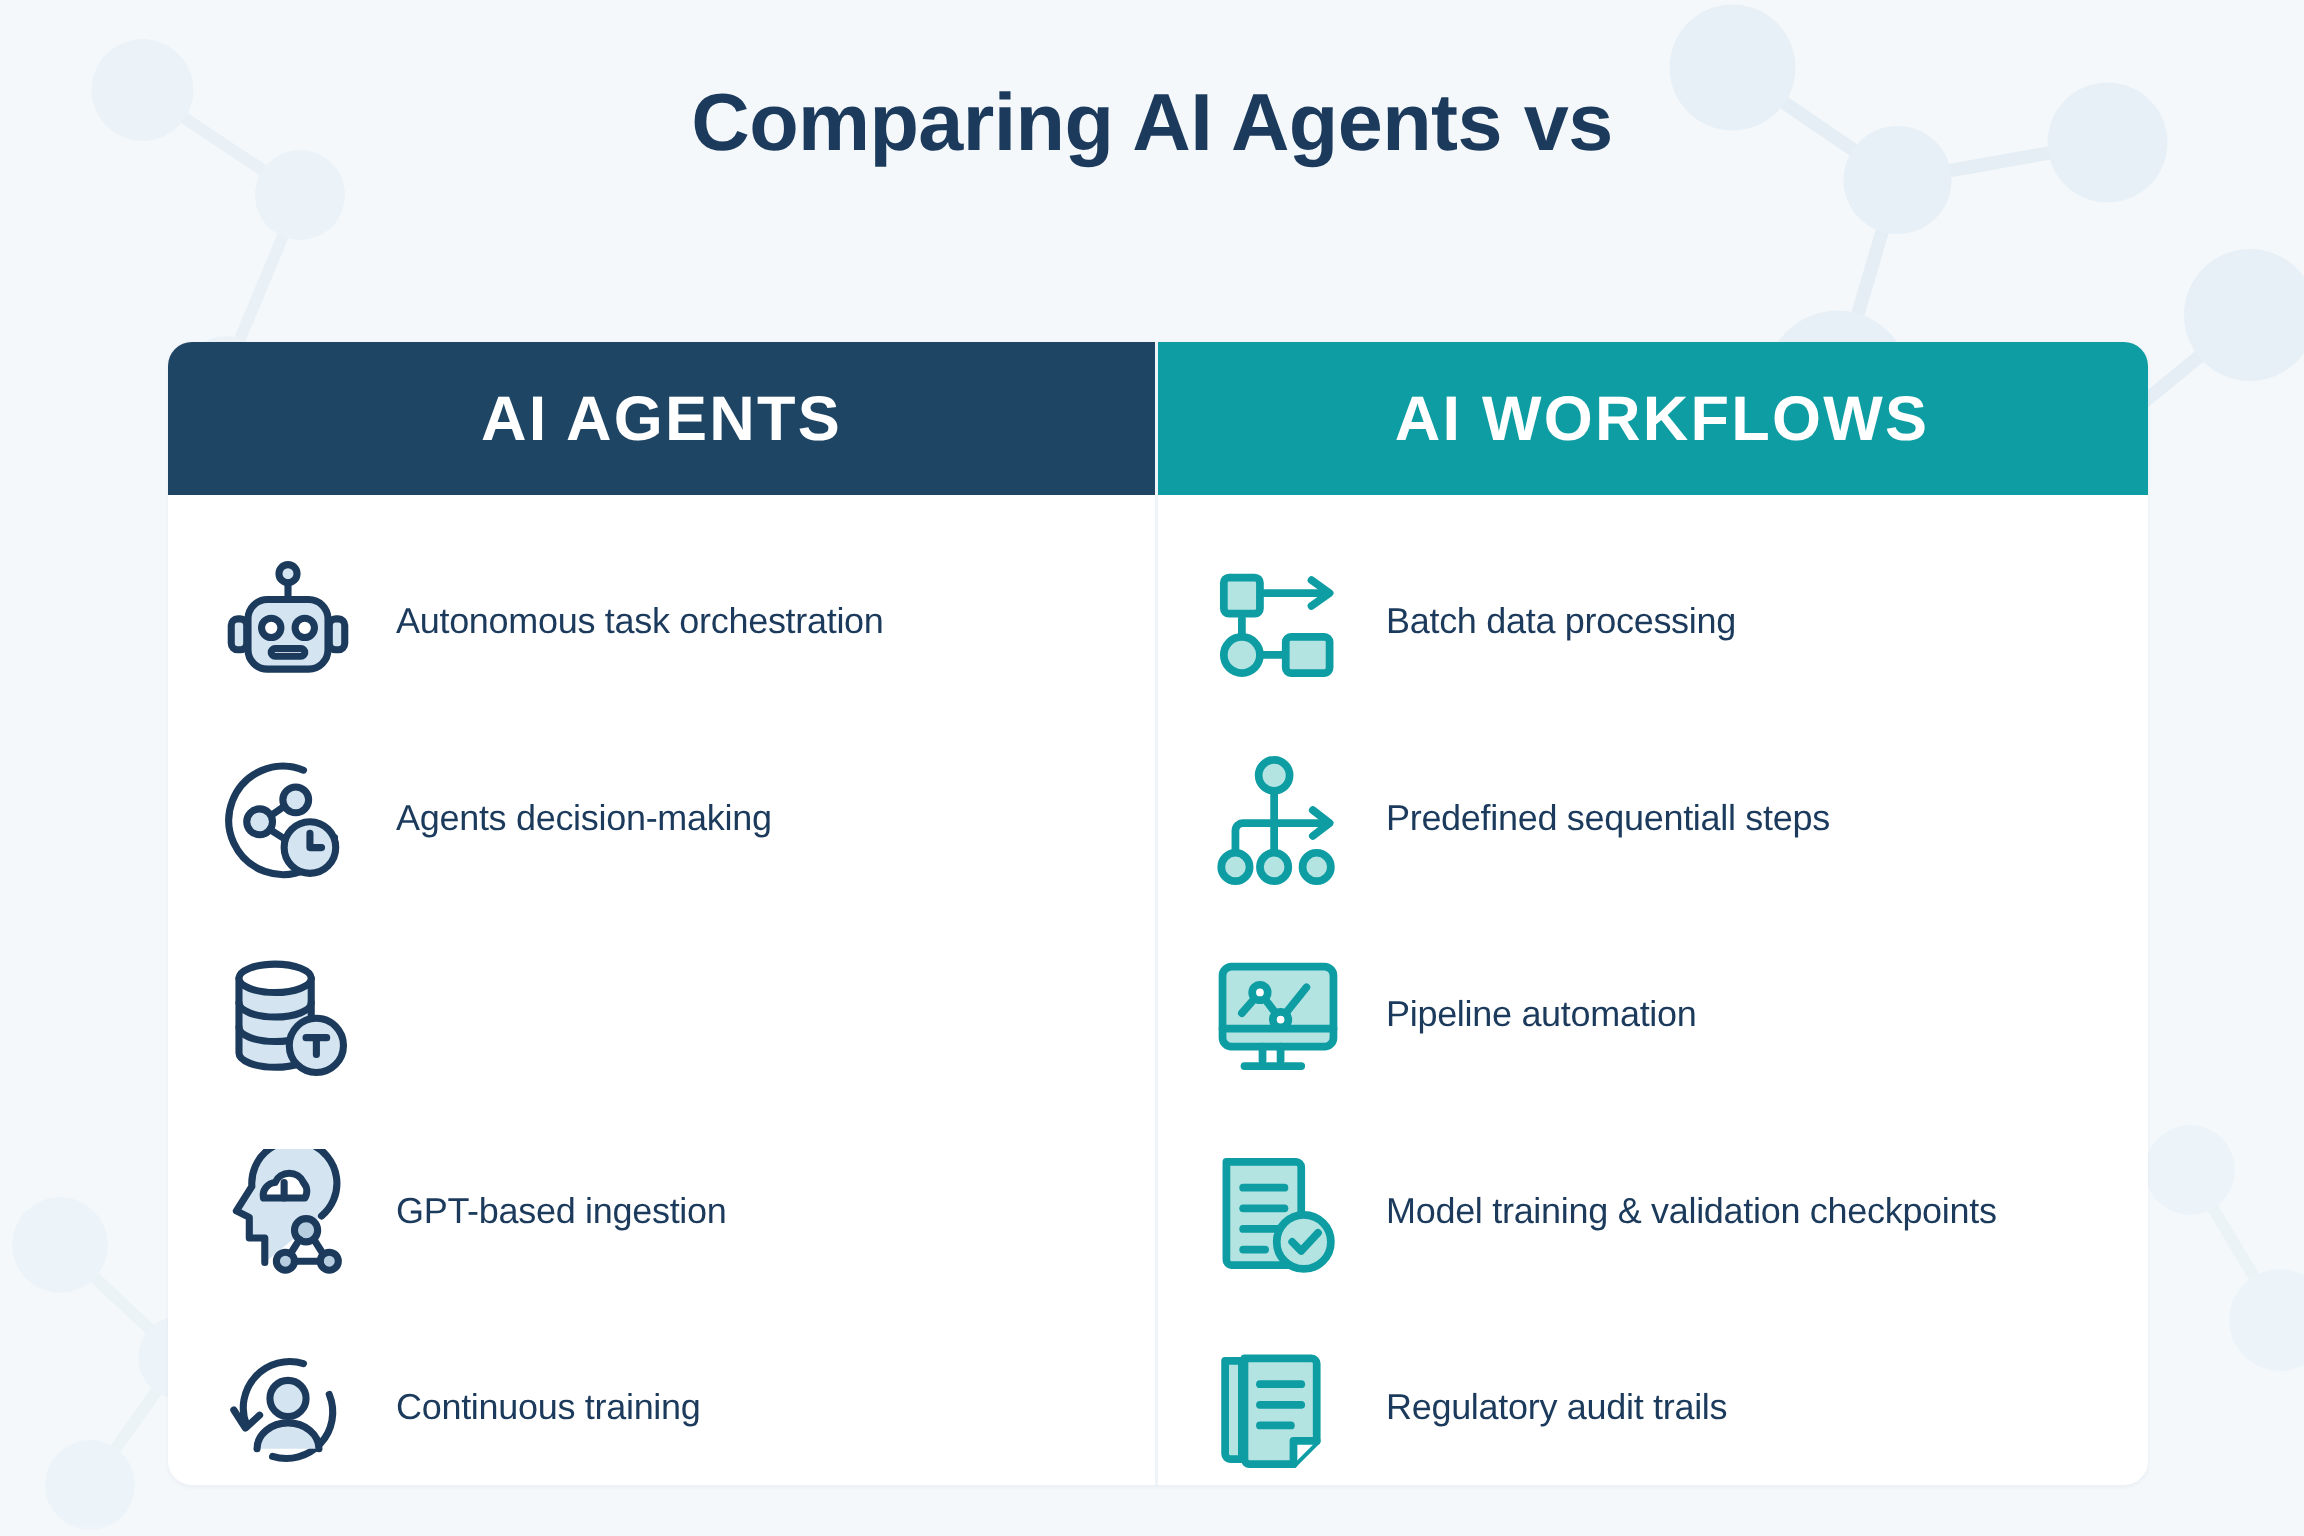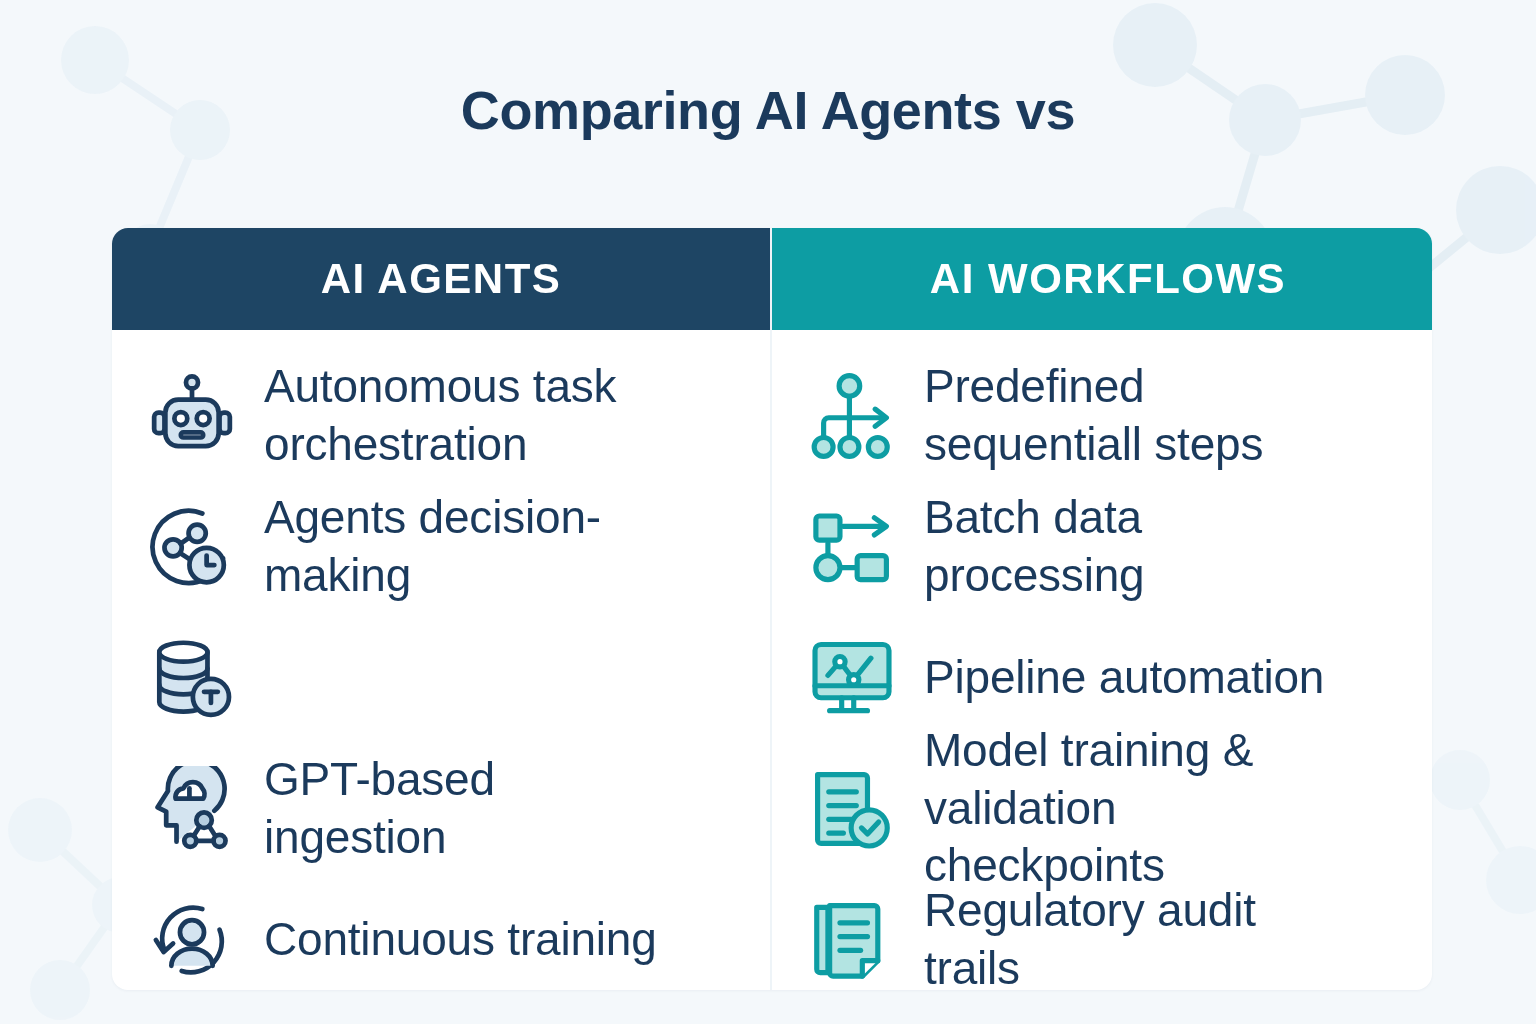--- a/index.html
+++ b/index.html
@@ -27,21 +27,20 @@
     text-align:center;
     z-index:2;
   }
   .title-line {
     font-size:54px;
     font-weight:bold;
     letter-spacing:-0.4px;
     line-height:1.28;
     color:#1b3a5c;
     white-space:nowrap;
-    margin-top:28px;
   }
 
   
   .compare-card {
     position:absolute;
     left:112px; top:228px;
     width:1320px; height:762px;
     background:#ffffff;
     border-radius:16px;
     overflow:hidden;
@@ -91,21 +90,21 @@
   .feature-icon {
     width:92px; height:92px;
     flex:none;
     display:flex;
     align-items:center;
     justify-content:center;
   }
   .feature-icon svg { width:86px; height:86px; display:block; }
 
   .feature-label {
-    font-size:46px;
+    font-size:24px;
     line-height:1.26;
     color:#1b3a5c;
     letter-spacing:-0.2px;
   }
   .column.left  .feature-label { max-width:400px; }
   .column.right .feature-label { max-width:430px; }
 </style>
 </head>
 <body>
 
@@ -247,48 +246,48 @@
   <div class="column right">
     <div class="col-header workflows">
       <span class="col-header-text">AI WORKFLOWS</span>
     </div>
     <div class="col-body">
 
       <div class="feature-row">
         <span class="feature-icon">
           <svg viewBox="0 0 100 100" xmlns="http://www.w3.org/2000/svg">
             <g fill="none" stroke="#0d9da3" stroke-width="6" stroke-linecap="round" stroke-linejoin="round">
+              <rect x="8" y="14" width="28" height="28" rx="4" fill="#b3e4e2"></rect>
+              <line x1="40" y1="26" x2="86" y2="26"></line>
+              <polyline points="76,16 90,26 76,36"></polyline>
+              <line x1="22" y1="46" x2="22" y2="60"></line>
+              <circle cx="22" cy="74" r="14" fill="#b3e4e2"></circle>
+              <line x1="38" y1="74" x2="56" y2="74"></line>
+              <rect x="56" y="60" width="34" height="28" rx="4" fill="#b3e4e2"></rect>
+            </g>
+          </svg>
+        </span>
+        <span class="feature-label">Batch data processing</span>
+      </div>
+
+      <div class="feature-row">
+        <span class="feature-icon">
+          <svg viewBox="0 0 100 100" xmlns="http://www.w3.org/2000/svg">
+            <g fill="none" stroke="#0d9da3" stroke-width="6" stroke-linecap="round" stroke-linejoin="round">
               <circle cx="47" cy="15" r="12" fill="#b3e4e2"></circle>
               <line x1="47" y1="27" x2="47" y2="84"></line>
               <path d="M17 84 V58 a6 6 0 0 1 6 -6 H88"></path>
               <polyline points="77,42 90,52 77,62"></polyline>
               <circle cx="17" cy="86" r="11" fill="#b3e4e2"></circle>
               <circle cx="47" cy="86" r="11" fill="#b3e4e2"></circle>
               <circle cx="80" cy="86" r="11" fill="#b3e4e2"></circle>
             </g>
           </svg>
         </span>
         <span class="feature-label">Predefined sequentiall steps</span>
-      </div>
-
-      <div class="feature-row">
-        <span class="feature-icon">
-          <svg viewBox="0 0 100 100" xmlns="http://www.w3.org/2000/svg">
-            <g fill="none" stroke="#0d9da3" stroke-width="6" stroke-linecap="round" stroke-linejoin="round">
-              <rect x="8" y="14" width="28" height="28" rx="4" fill="#b3e4e2"></rect>
-              <line x1="40" y1="26" x2="86" y2="26"></line>
-              <polyline points="76,16 90,26 76,36"></polyline>
-              <line x1="22" y1="46" x2="22" y2="60"></line>
-              <circle cx="22" cy="74" r="14" fill="#b3e4e2"></circle>
-              <line x1="38" y1="74" x2="56" y2="74"></line>
-              <rect x="56" y="60" width="34" height="28" rx="4" fill="#b3e4e2"></rect>
-            </g>
-          </svg>
-        </span>
-        <span class="feature-label">Batch data processing</span>
       </div>
 
       <div class="feature-row">
         <span class="feature-icon">
           <svg viewBox="0 0 100 100" xmlns="http://www.w3.org/2000/svg">
             <g fill="none" stroke="#0d9da3" stroke-width="6" stroke-linecap="round" stroke-linejoin="round">
               <rect x="7" y="11" width="86" height="62" rx="7" fill="#b3e4e2"></rect>
               <line x1="7" y1="59" x2="93" y2="59"></line>
               <polyline points="22,47 36,31 52,52 72,27"></polyline>
               <circle cx="36" cy="31" r="6" fill="#ffffff"></circle>

